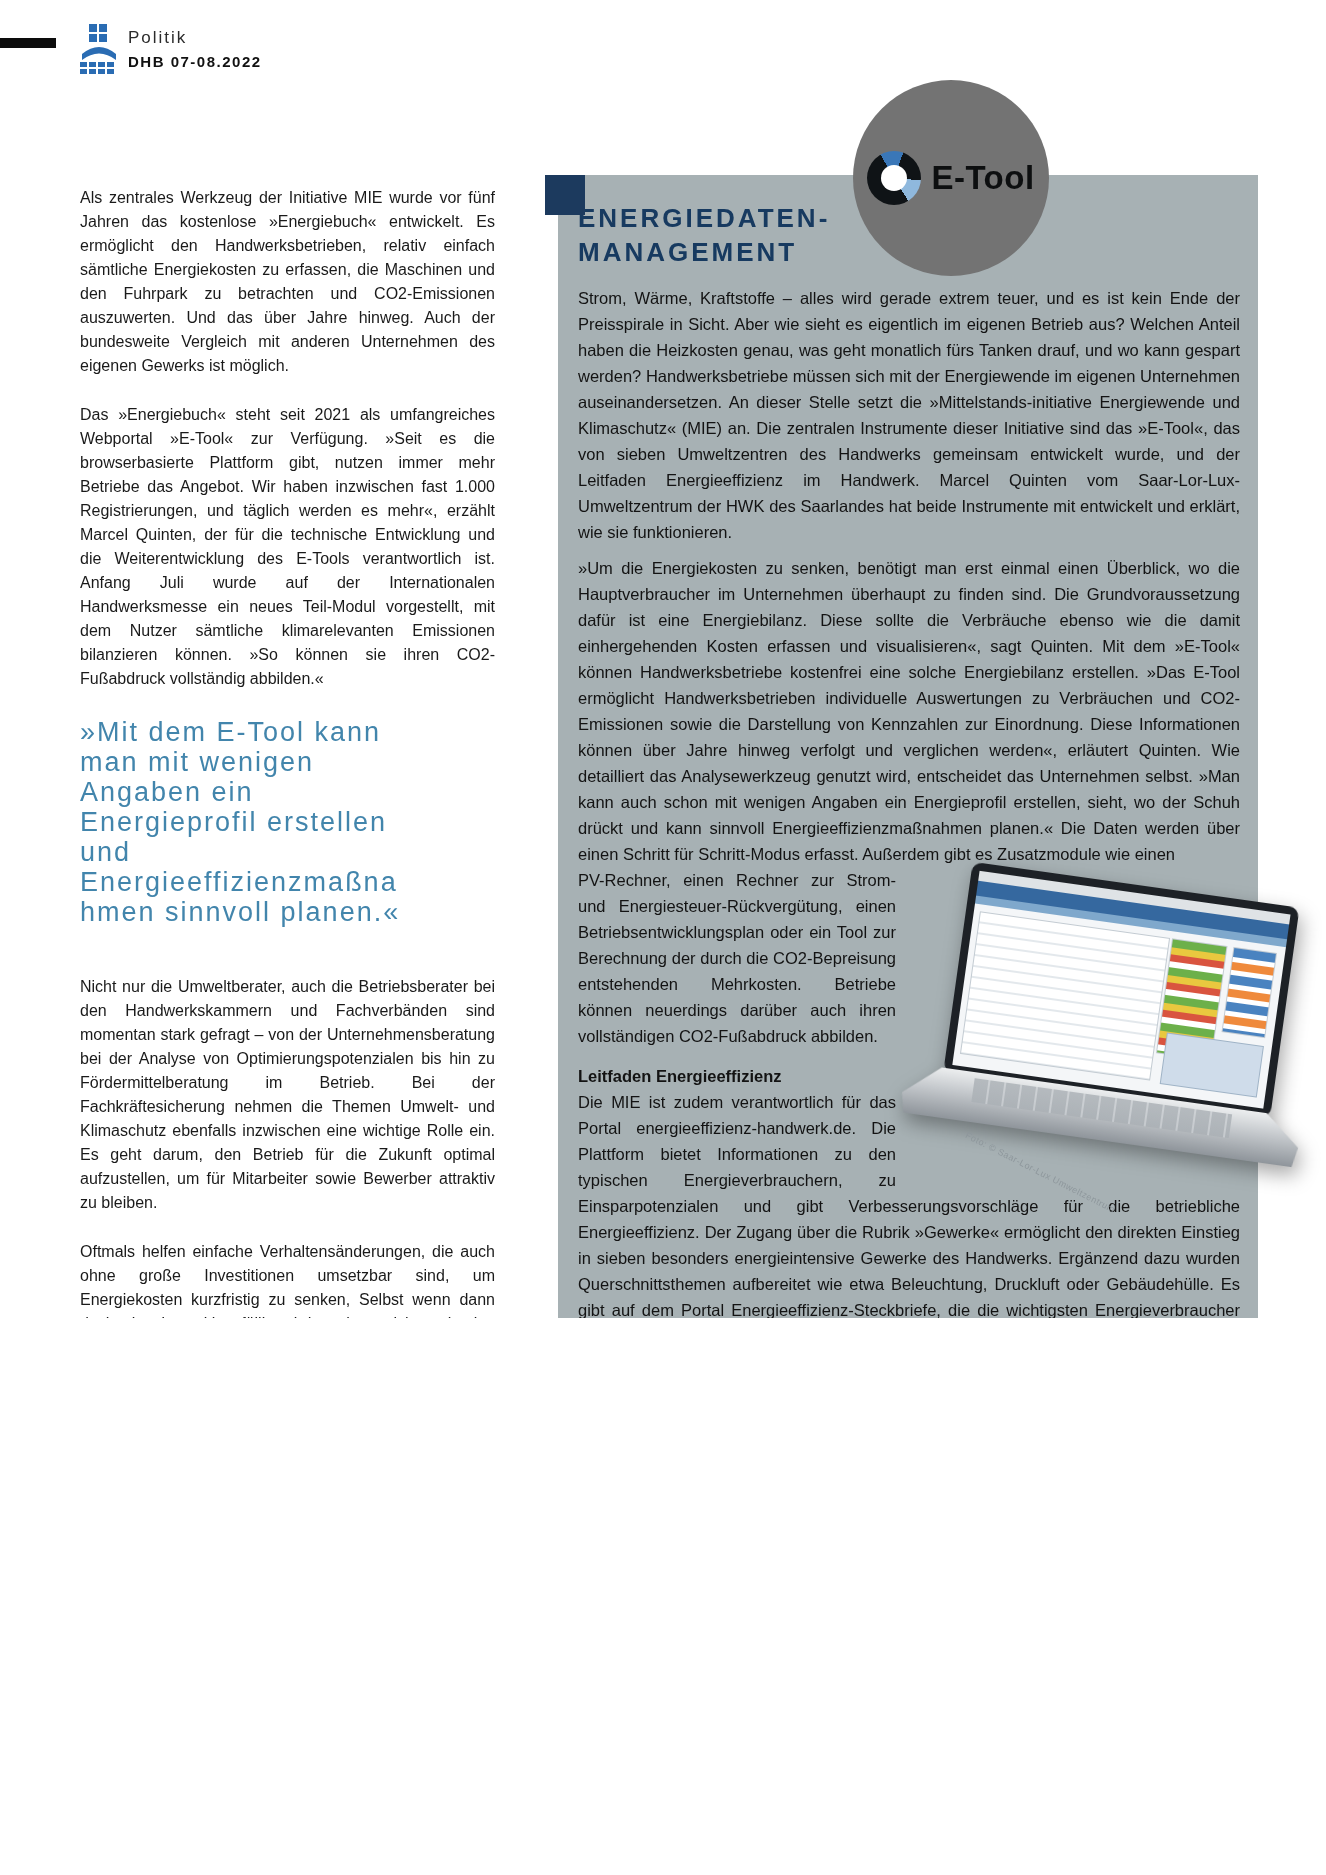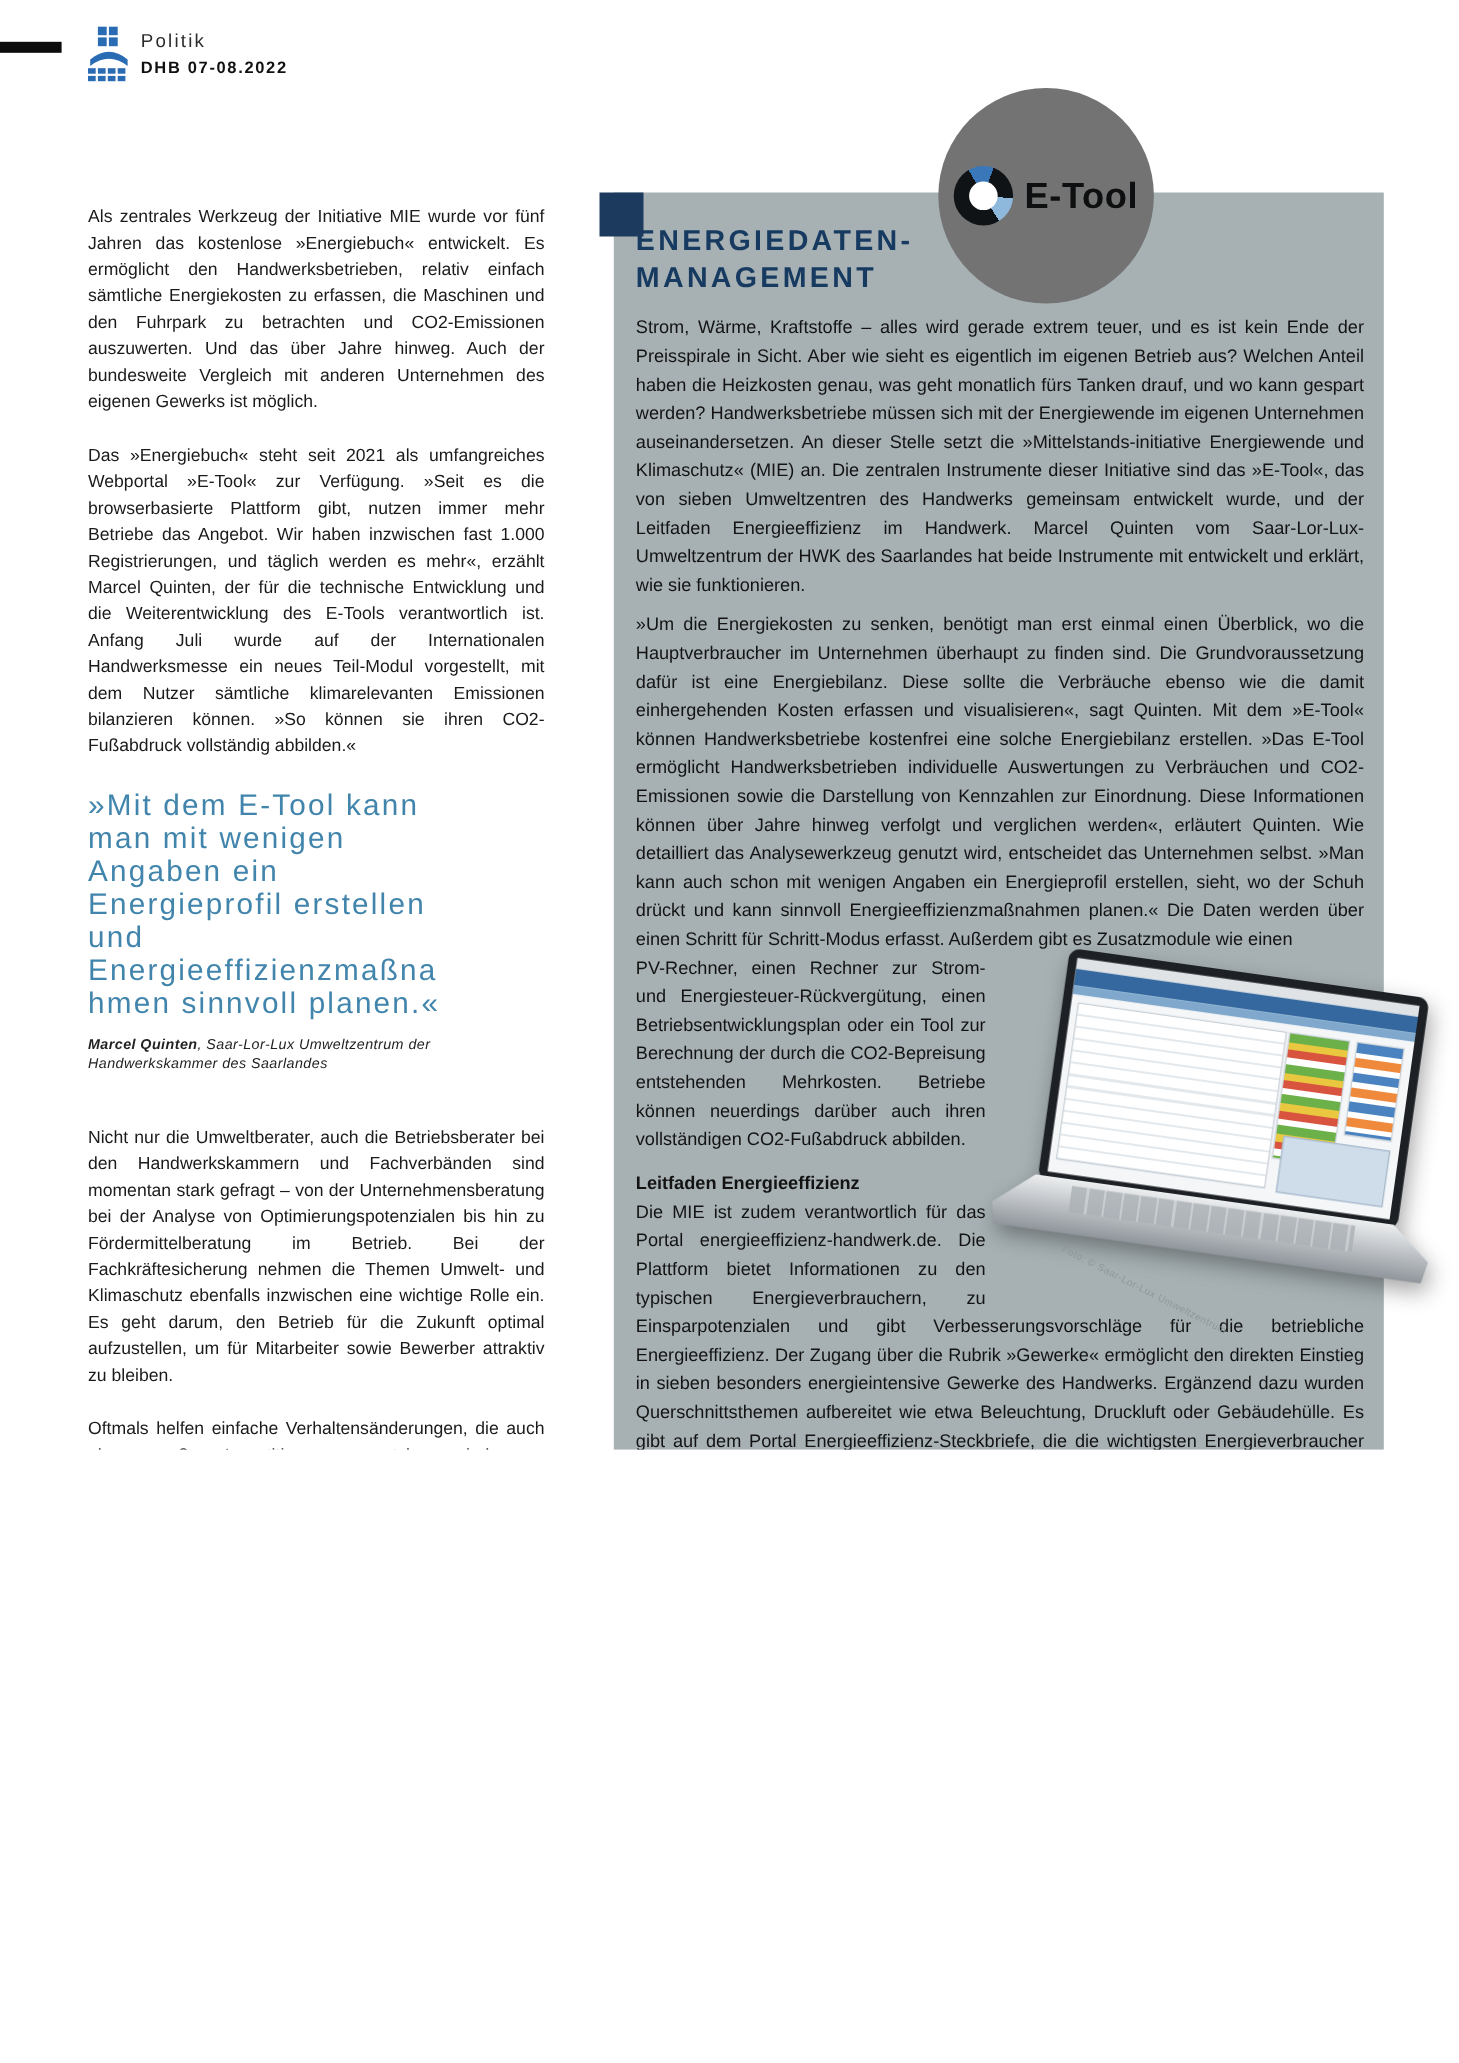--- a/index.html
+++ b/index.html
@@ -174,21 +174,20 @@
       <div class="mast-section">Politik</div>
       <div class="mast-issue">DHB 07-08.2022</div>
     </div>
   </div>
 
   <div class="left-col">
     <p>Als zentrales Werkzeug der Initiative MIE wurde vor fünf Jahren das kostenlose »Energiebuch« entwickelt. Es ermöglicht den Handwerksbetrieben, relativ einfach sämtliche Energiekosten zu erfassen, die Maschinen und den Fuhrpark zu betrachten und CO2-Emissionen auszuwerten. Und das über Jahre hinweg. Auch der bundesweite Vergleich mit anderen Unternehmen des eigenen Gewerks ist möglich.</p>
     <p>Das »Energiebuch« steht seit 2021 als umfangreiches Webportal »E-Tool« zur Verfügung. »Seit es die browserbasierte Plattform gibt, nutzen immer mehr Betriebe das Angebot. Wir haben inzwischen fast 1.000 Registrierungen, und täglich werden es mehr«, erzählt Marcel Quinten, der für die technische Entwicklung und die Weiterentwicklung des E-Tools verantwortlich ist. Anfang Juli wurde auf der Internationalen Handwerksmesse ein neues Teil-Modul vorgestellt, mit dem Nutzer sämtliche klimarelevanten Emissionen bilanzieren können. »So können sie ihren CO2-Fußabdruck vollständig abbilden.«</p>
 
     <div class="pull-quote">»Mit dem E-Tool kann man mit wenigen Angaben ein Energieprofil erstellen und Energieeffizienzmaßnahmen sinnvoll planen.«</div>
-    <div class="quote-attrib"><span class="author">Marcel Quinten</span><span>, Saar-Lor-Lux Umweltzentrum der Handwerkskammer des Saarlandes</span></div>
 
     <p class="after-quote">Nicht nur die Umweltberater, auch die Betriebsberater bei den Handwerkskammern und Fachverbänden sind momentan stark gefragt – von der Unternehmensberatung bei der Analyse von Optimierungspotenzialen bis hin zu Fördermittelberatung im Betrieb. Bei der Fachkräftesicherung nehmen die Themen Umwelt- und Klimaschutz ebenfalls inzwischen eine wichtige Rolle ein. Es geht darum, den Betrieb für die Zukunft optimal aufzustellen, um für Mitarbeiter sowie Bewerber attraktiv zu bleiben.</p>
     <p>Oftmals helfen einfache Verhaltensänderungen, die auch ohne große Investitionen umsetzbar sind, um Energiekosten kurzfristig zu senken, Selbst wenn dann doch eine Investition fällig wird, rechnet sich auch eine solche auf lange Sicht, betonen die Experten. Über das E-Tool können die Nutzer »Ihren« Berater der jeweiligen Handwerkskammer auswählen und für die Unterstützung einbinden.</p>
   </div>
 
   <section class="infobox">
     <div class="corner-square"></div>
 
     <div class="etool-badge">
       <span class="etool-ring"></span>

